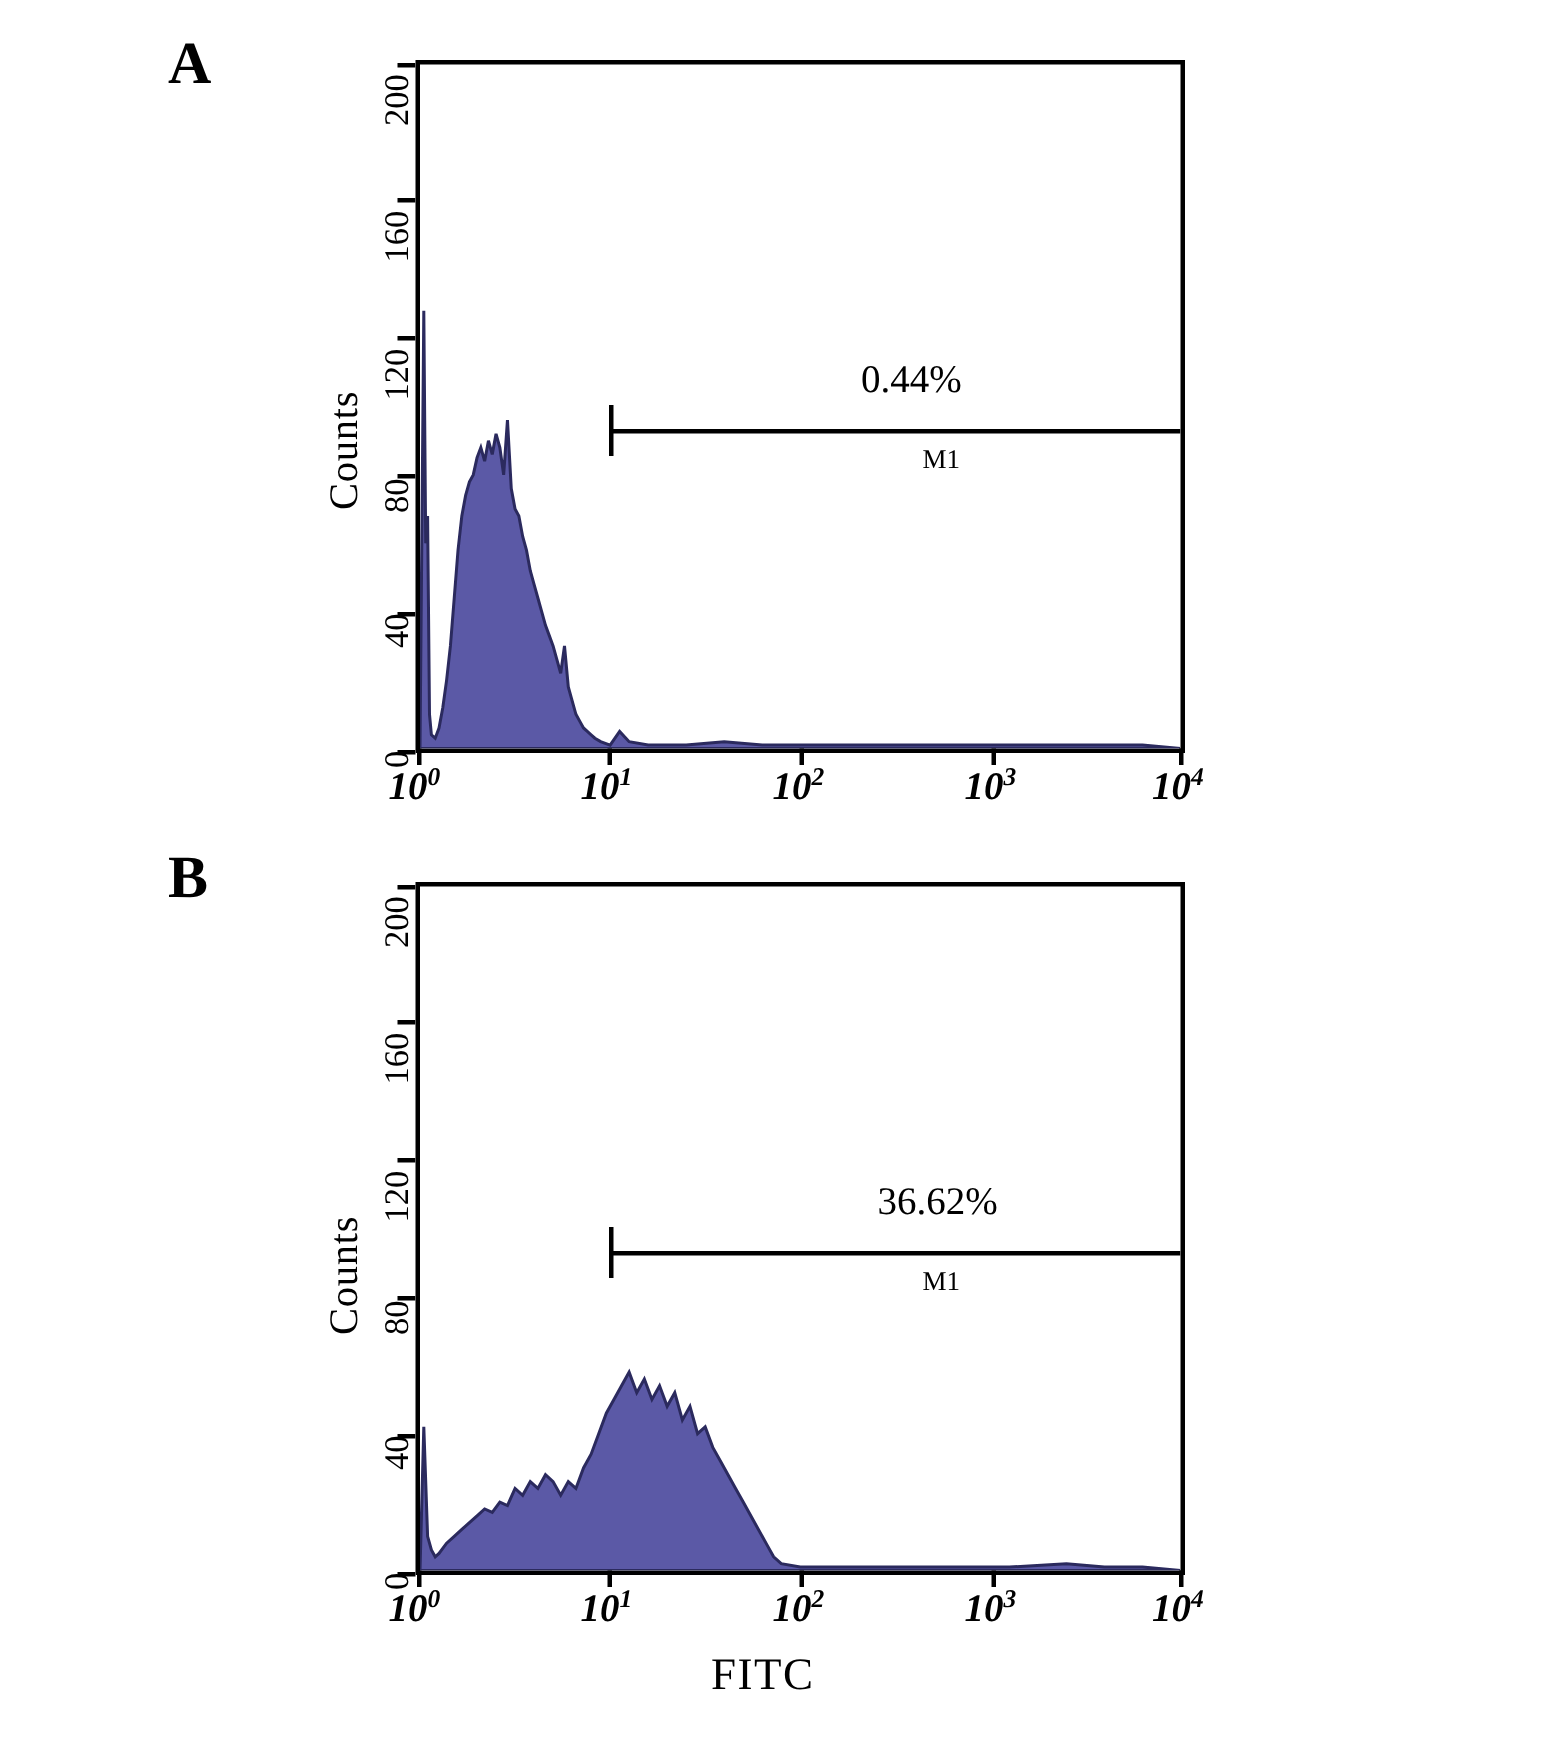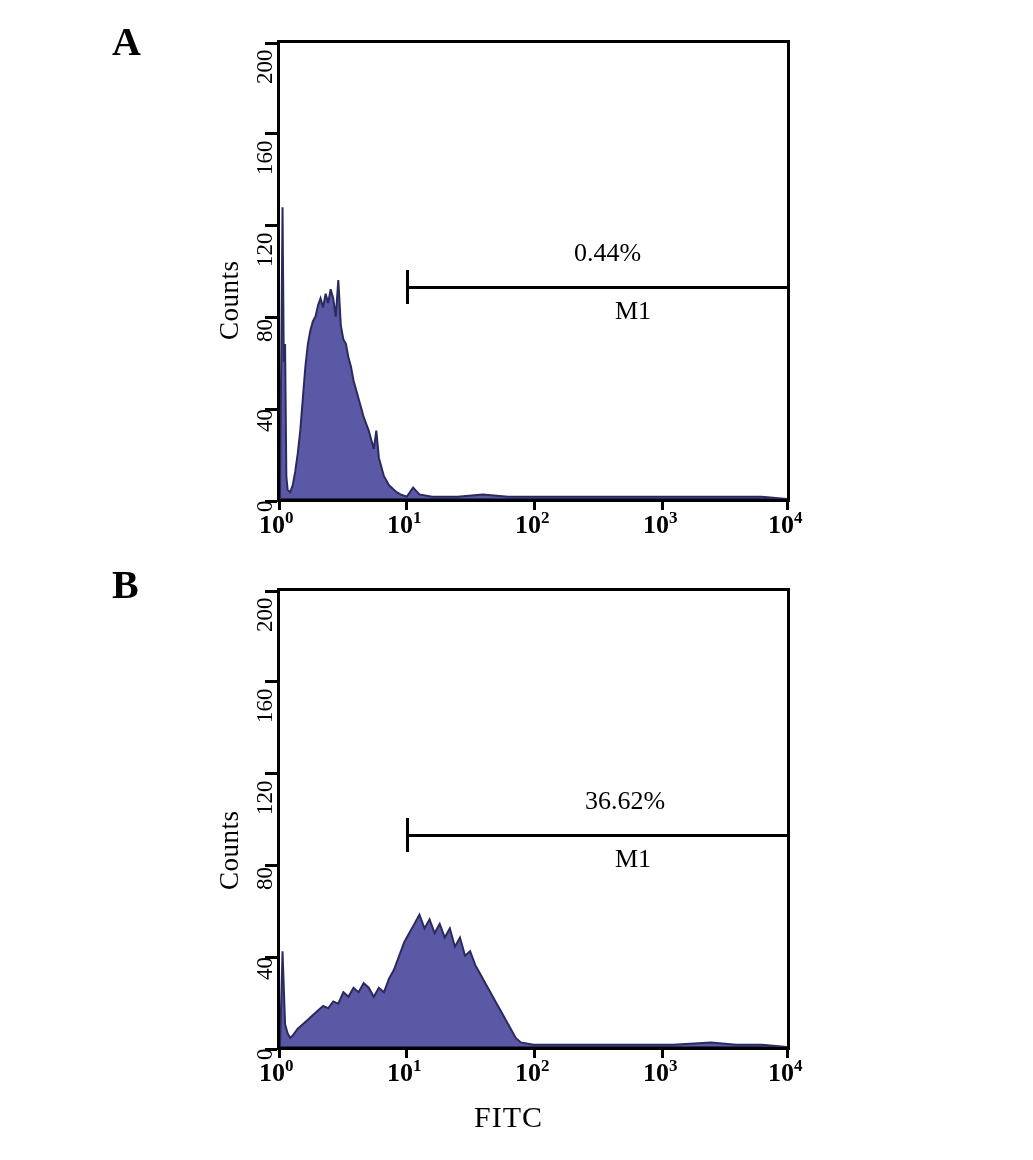--- a/index.html
+++ b/index.html
@@ -80,20 +80,21 @@
     height: 3px;
     background: #000;
   }
 
   
   .xtick {
     position: absolute;
     font-size: 26px;
     font-weight: bold;
     white-space: nowrap;
+    font-style: italic;
   }
   .xtick sup {
     font-size: 17px;
     font-weight: bold;
     vertical-align: super;
   }
   .xtick-mark {
     position: absolute;
     width: 3px;
     height: 11px;
@@ -116,21 +117,21 @@
     width: 3px;
     background: #000;
   }
   .gate-pct {
     position: absolute;
     font-size: 26px;
     white-space: nowrap;
   }
   .gate-name {
     position: absolute;
-    font-size: 26px;
+    font-size: 18px;
     white-space: nowrap;
   }
 
   svg.hist {
     position: absolute;
     left: 0; top: 0;
   }
 </style>
 </head>
 <body>

